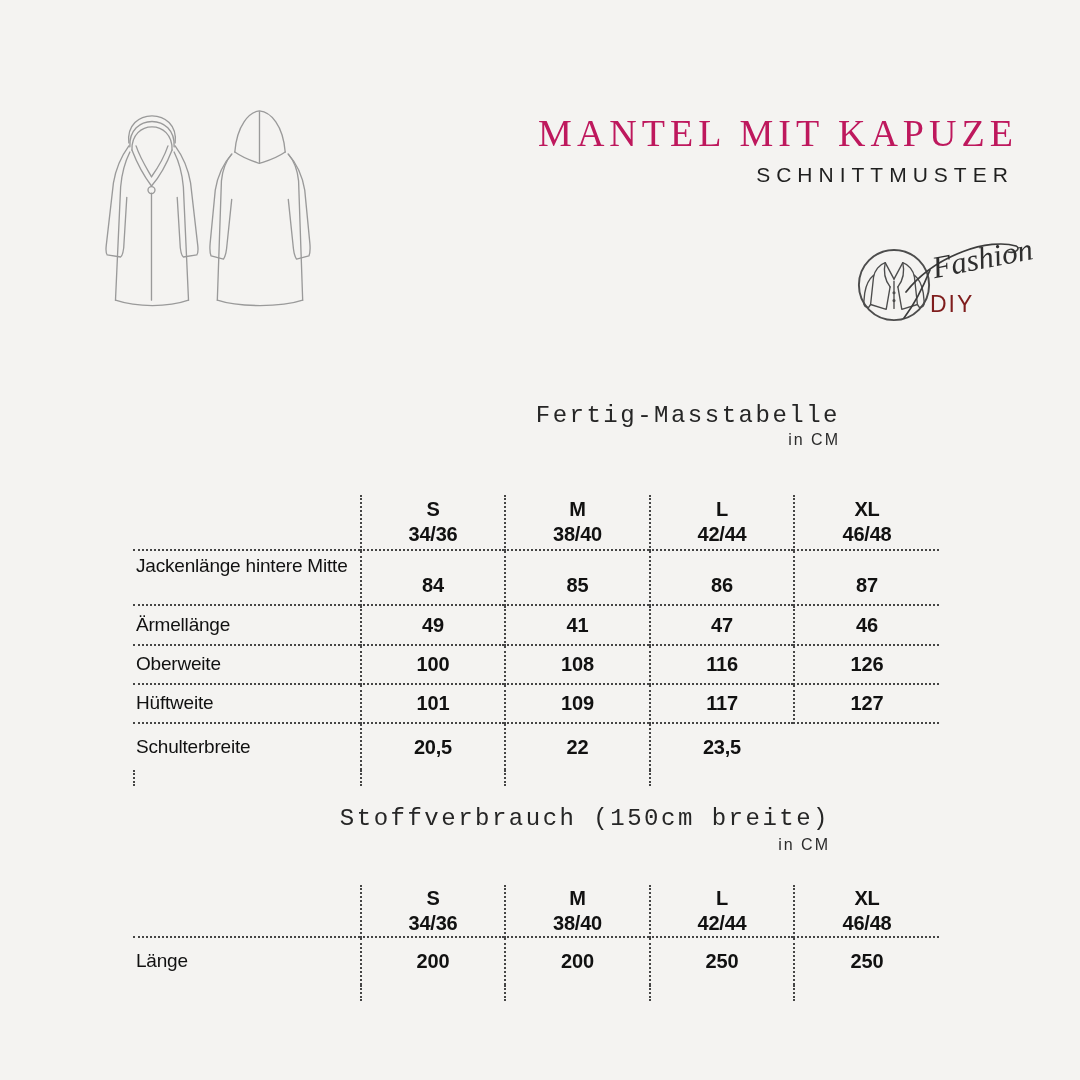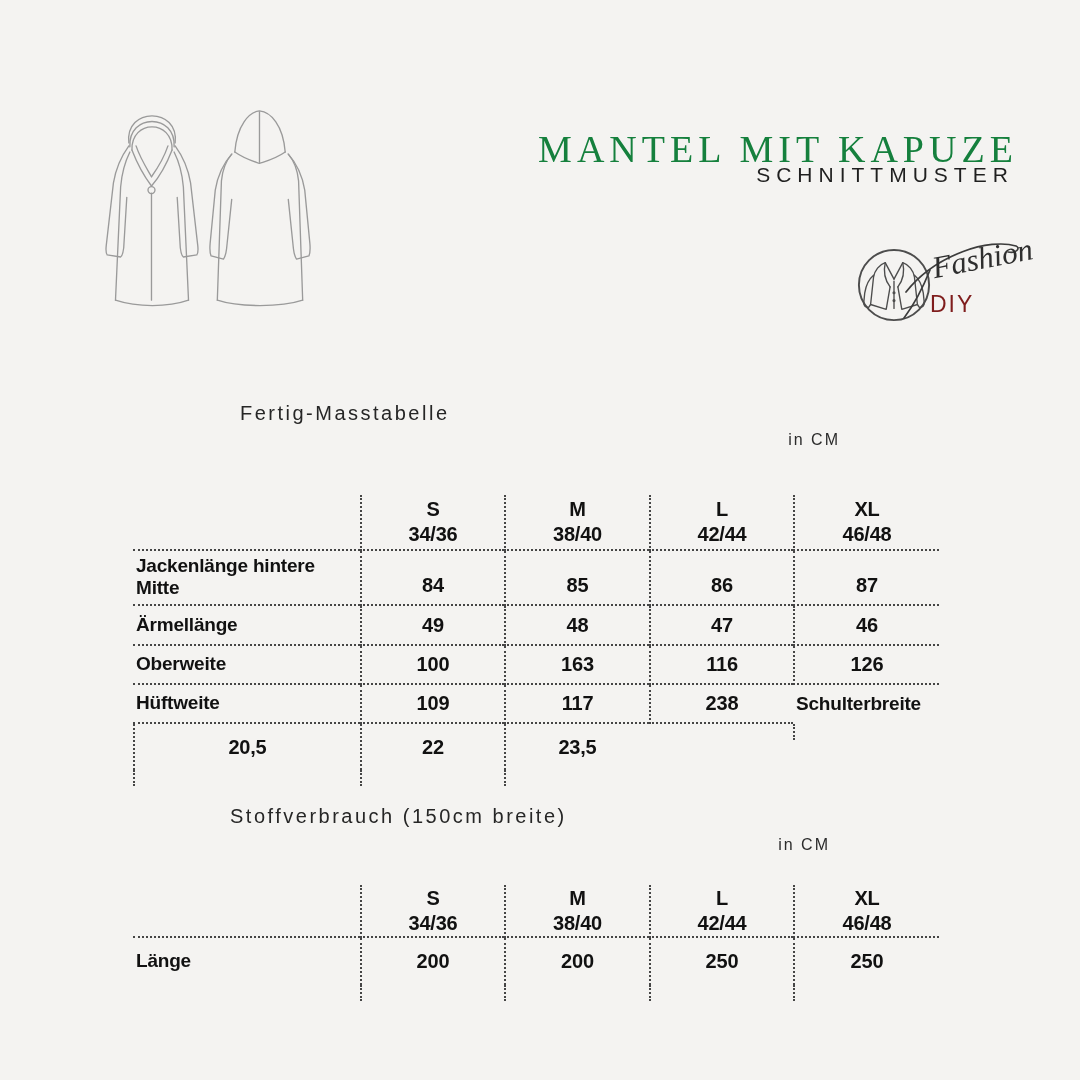--- a/index.html
+++ b/index.html
@@ -1,52 +1,52 @@
 <!DOCTYPE html>
 <html><head>
 <meta charset="utf-8">
 <style>
   html,body{margin:0;padding:0;}
   body{font-family:"Liberation Sans",sans-serif;}
   .canvas{position:relative;width:1080px;height:1080px;background:#f4f3f1;overflow:hidden;color:#131313;}
 
   
-  .main-title{position:absolute;left:500px;top:102px;width:556px;text-align:center;
+  .main-title{position:absolute;left:500px;top:86px;width:556px;text-align:center;
     font-family:"Liberation Serif",serif;font-weight:500;font-size:38px;letter-spacing:5px;
-    color:#15803d;white-space:nowrap;}
+    color:#be185d;white-space:nowrap;}
   .sub-title{position:absolute;left:655px;top:163px;width:460px;text-align:center;
     font-size:21px;letter-spacing:6px;font-weight:500;color:#1f1f1f;white-space:nowrap;}
 
   
   .coats{position:absolute;left:98px;top:98px;width:216px;height:212px;display:flex;}
   .coats svg{display:block;}
 
   
   .logo-icon{position:absolute;left:855px;top:246px;}
   .logo-swash{position:absolute;left:898px;top:234px;}
   .logo-script{position:absolute;left:936px;top:250px;font-family:"Liberation Serif",serif;
     font-style:italic;font-size:31px;color:#2e2e2e;transform:rotate(-11deg);transform-origin:left bottom;}
   .logo-sub{position:absolute;left:930px;top:291px;font-size:23px;letter-spacing:2px;color:#7f1d1d;}
 
   
-  .tbl-title{position:absolute;width:600px;text-align:left;font-size:20px;font-weight:500;
-    letter-spacing:2.5px;color:#262626;white-space:nowrap;}
+  .tbl-title{position:absolute;width:600px;text-align:right;font-size:24px;font-weight:500;
+    letter-spacing:2.5px;color:#262626;white-space:nowrap;font-family:Liberation Mono, monospace;}
   .tbl-unit{position:absolute;width:600px;text-align:right;font-size:16px;letter-spacing:2px;color:#2b2b2b;}
   .t1-title{left:240px;top:402px;}
   .t1-unit{left:240px;top:431px;}
   .t2-title{left:230px;top:805px;}
   .t2-unit{left:230px;top:836px;}
 
   
   .mtable{position:absolute;display:grid;grid-template-columns:227px 144px 145px 144px 146px;}
   .size-table{left:133px;top:495px;grid-template-rows:56px 55px 40px 39px 39px 46px 16px;}
   .fabric-table{left:133px;top:885px;grid-template-rows:53px 47px 16px;}
   .cell{display:flex;align-items:center;justify-content:center;font-size:20px;font-weight:600;
     letter-spacing:-0.2px;color:#111;}
-  .cell.label{justify-content:flex-start;padding-left:3px;font-size:19px;font-weight:700;line-height:1.18;}
+  .cell.label{justify-content:flex-start;padding-left:3px;font-size:19px;font-weight:400;line-height:1.18;}
   .cell.head{flex-direction:column;justify-content:center;font-size:20px;font-weight:700;line-height:1.25;}
   .bb{border-bottom:2px dotted #454545;}
   .vl{border-left:2px dotted #454545;}
   .top-label{align-items:flex-start;padding-top:4px;}
   .bot-val{align-items:flex-end;padding-bottom:7px;}
   .stub{height:16px;}
 </style>
 </head>
 <body>
 
@@ -129,34 +129,35 @@
     </div>
 
     <div class="cell label top-label bb">Jackenlänge hintere Mitte</div>
     <div class="cell vl bb bot-val">84</div>
     <div class="cell vl bb bot-val">85</div>
     <div class="cell vl bb bot-val">86</div>
     <div class="cell vl bb bot-val">87</div>
 
     <div class="cell label bb">Ärmellänge</div>
     <div class="cell vl bb">49</div>
-    <div class="cell vl bb">48</div>
+    <div class="cell vl bb">41</div>
     <div class="cell vl bb">47</div>
     <div class="cell vl bb">46</div>
 
     <div class="cell label bb">Oberweite</div>
     <div class="cell vl bb">100</div>
-    <div class="cell vl bb">163</div>
+    <div class="cell vl bb">108</div>
     <div class="cell vl bb">116</div>
     <div class="cell vl bb">126</div>
 
     <div class="cell label bb">Hüftweite</div>
+    <div class="cell vl bb">101</div>
     <div class="cell vl bb">109</div>
     <div class="cell vl bb">117</div>
-    <div class="cell vl bb">238</div>
+    <div class="cell vl bb">127</div>
 
     <div class="cell label">Schulterbreite</div>
     <div class="cell vl">20,5</div>
     <div class="cell vl">22</div>
     <div class="cell vl">23,5</div>
 
     <div class="cell stub"></div>
     <div class="cell stub vl"></div>
     <div class="cell stub vl"></div>
     <div class="cell stub vl"></div>

